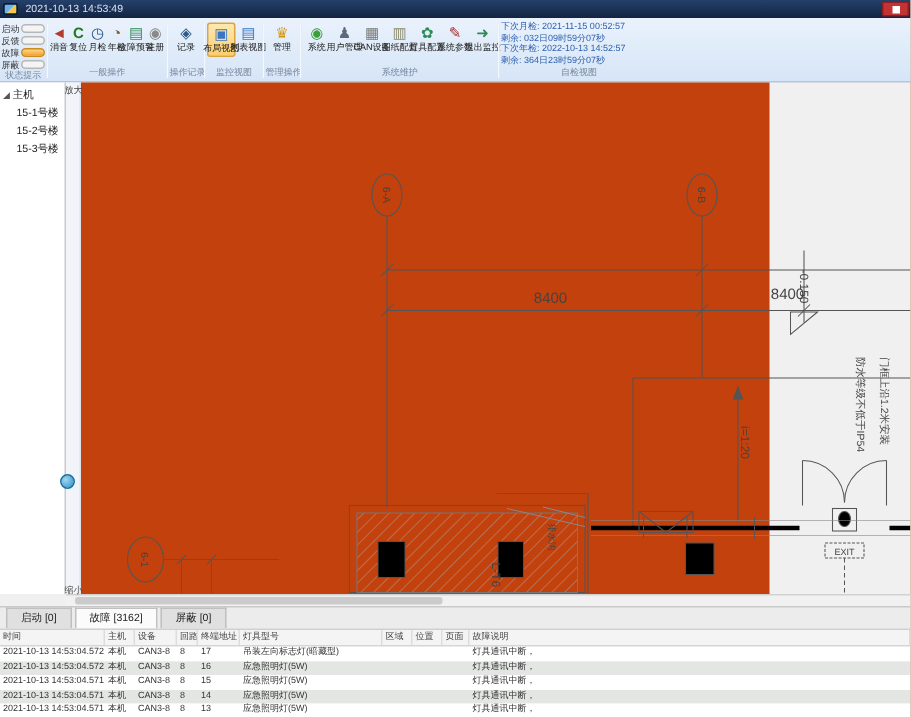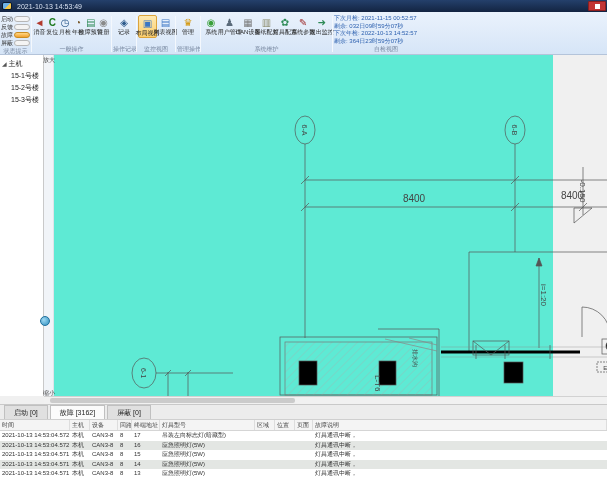--- a/index.html
+++ b/index.html
@@ -49,21 +49,21 @@
   .sidebar{position:absolute;left:0;top:55px;width:44px;height:341px;background:#fff;
     border-right:1px solid #c9c9c9;padding-top:3px;}
   .tnode{font-size:7px;color:#222;line-height:11px;white-space:nowrap;padding-left:2px;}
   .tnode .tw{font-size:6px;color:#555;}
   .tchild{font-size:7px;color:#222;line-height:12px;white-space:nowrap;padding-left:11px;}
   .zoomstrip{position:absolute;left:44px;top:55px;width:10px;height:341px;
     background:#f1f4f8;border-right:1px solid #dfe4ea;}
   .zlabel{position:absolute;font-size:6px;color:#444;white-space:nowrap;z-index:5;}
   .knob{position:absolute;left:40px;top:316px;width:10px;height:10px;border-radius:50%;z-index:6;
     background:radial-gradient(circle at 35% 35%,#9fd8f2,#2e8fc0);border:1px solid #1f6f9c;}
-  .canvas{position:absolute;left:54px;top:55px;width:499px;height:341px;background:#5eead4;padding-left:47px;}
+  .canvas{position:absolute;left:54px;top:55px;width:459px;height:341px;background:#c2410c;}
   .canvas svg{display:block;}
 
   
   .hscroll{position:absolute;left:44px;top:396px;width:563px;height:8px;background:#f1f1f1;
     border-top:1px solid #d2d2d2;}
   .hthumb{position:absolute;left:6px;top:1px;width:245px;height:5px;background:#cbcbcb;border-radius:2px;}
   .tabbar{position:absolute;left:0;top:404px;width:607px;height:15px;background:#ececec;
     border-top:1px solid #c9c9c9;display:flex;align-items:flex-end;padding-left:4px;}
   .tab{font-size:7px;color:#222;line-height:13px;height:14px;padding:0 9px;background:#e0e0e0;
     border:1px solid #c0c0c0;border-bottom:none;margin-right:2px;white-space:nowrap;}

